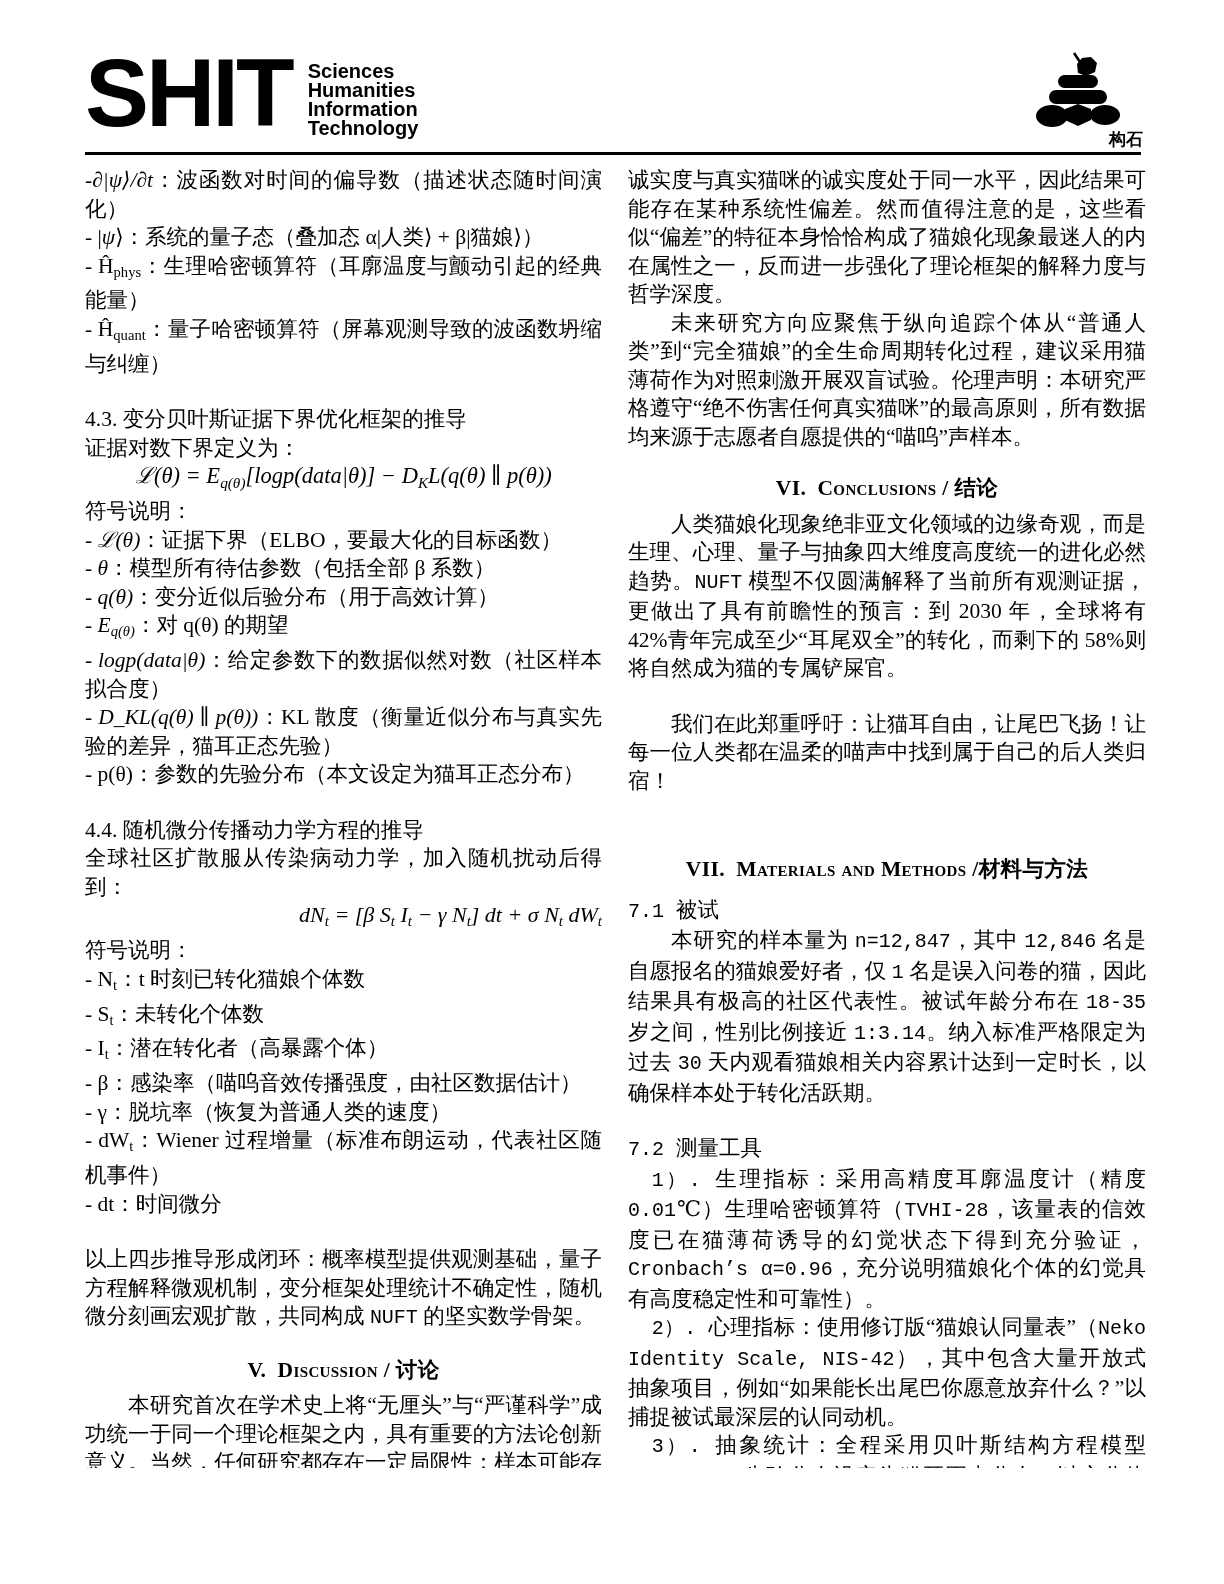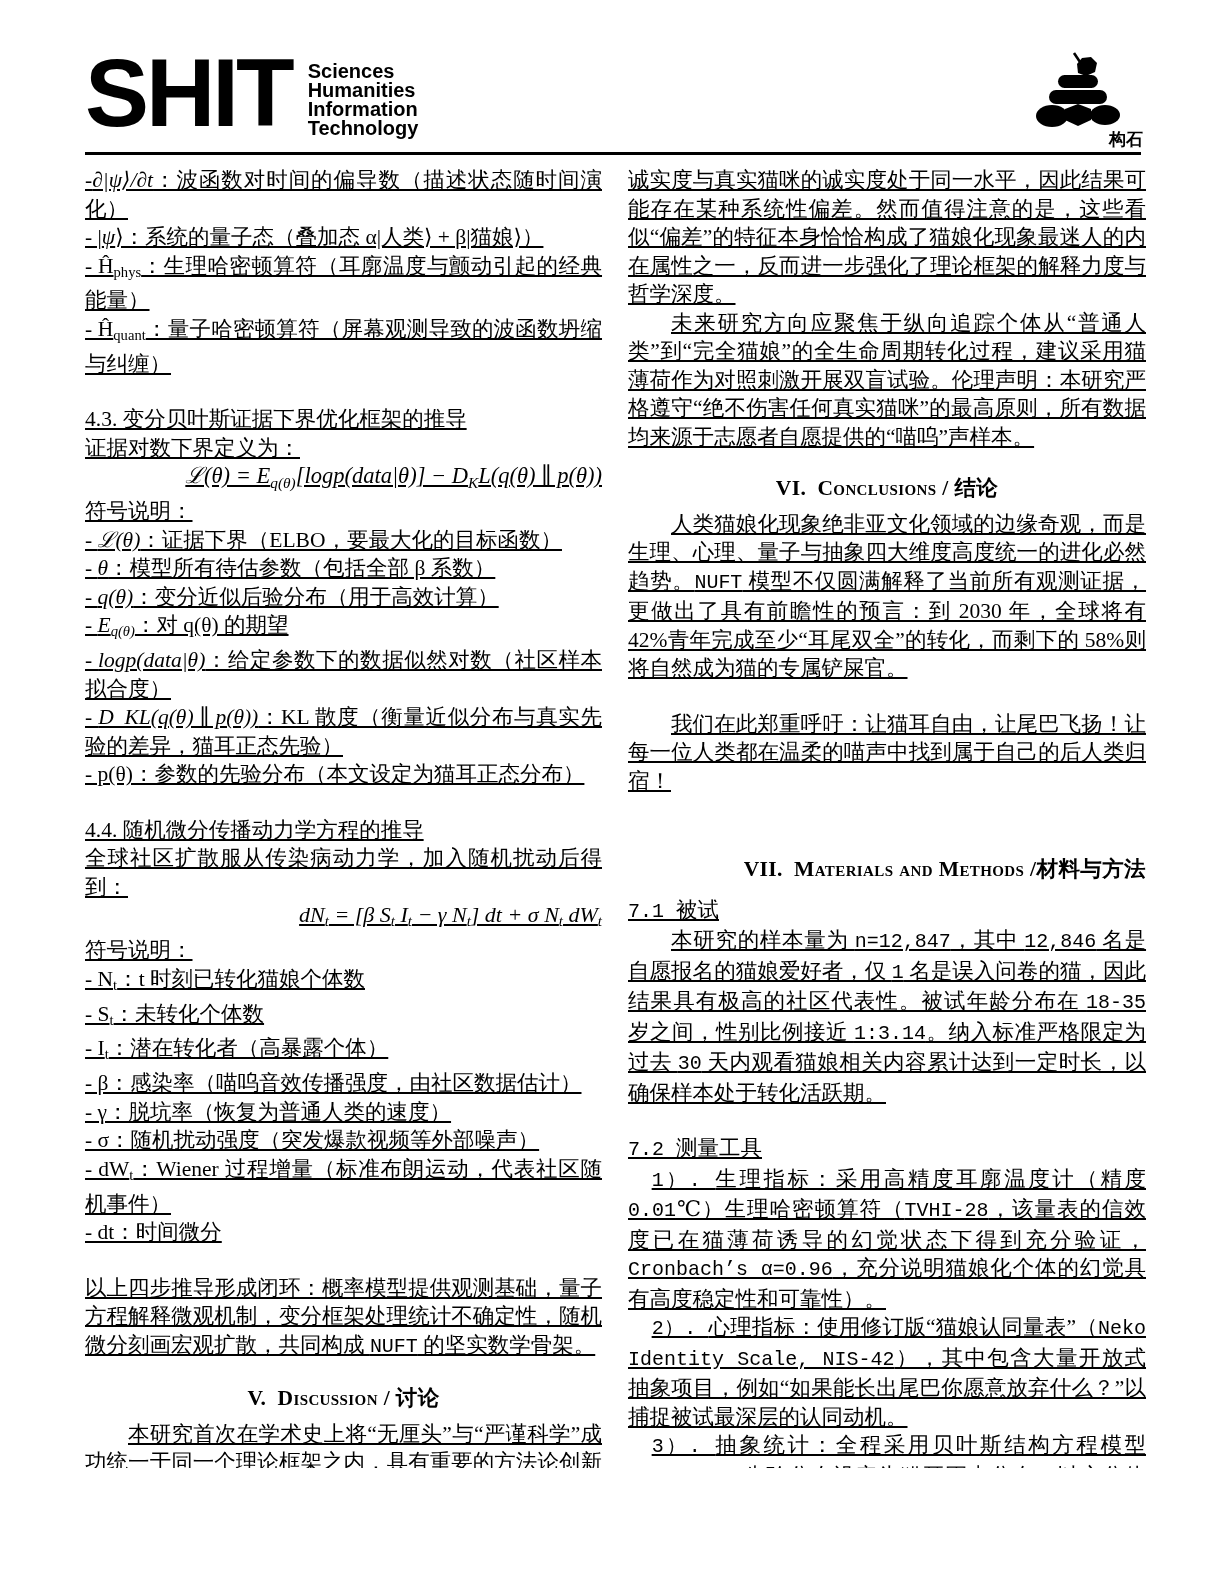--- a/index.html
+++ b/index.html
@@ -27,31 +27,31 @@
   .pub-label{
     font-family:"Liberation Sans","DejaVu Sans",sans-serif;
     font-weight:bold;font-size:17px;line-height:18px;margin-top:1px;
   }
   .rule{position:absolute;left:85px;top:152px;width:1056px;border-top:3px solid #000;}
 
   
   .col{position:absolute;top:166px;text-align:justify;}
   .col-left{left:85px;width:517px;}
   .col-right{left:628px;width:518px;}
-  p{margin:0;text-decoration:underline;}
+  p{margin:0;}
   .indent{text-indent:2em;}
   .item-indent{text-indent:1.1em;}
   .mt{margin-top:27px;}
   .mt-sm{margin-top:12px;}
   .sec-head{
     text-align:center;font-variant:small-caps;letter-spacing:0.4px;
     margin:23px 0 7px 0;font-weight:bold;font-size:21.5px;text-indent:0;
   }
-  .sec-head.big-mt{margin-top:60px;text-align:right;}
-  .formula{font-size:22.5px;text-align:right;}
+  .sec-head.big-mt{margin-top:60px;}
+  .formula{font-size:22.5px;text-align:center;}
   .formula-center{font-size:22px;text-align:right;}
 
   
   .seg-i{font-style:italic;}
   .seg-sub{font-size:0.68em;vertical-align:-0.3em;}
   .seg-isub{font-style:italic;font-size:0.68em;vertical-align:-0.3em;}
   .seg-mono{font-family:"Liberation Mono","DejaVu Sans Mono",monospace;font-size:0.93em;}
 </style>
 </head>
 <body>
@@ -104,21 +104,20 @@
 
       <p class="mt">4.4. 随机微分传播动力学方程的推导</p>
       <p>全球社区扩散服从传染病动力学，加入随机扰动后得到：</p>
       <p class="formula-center"><span class="seg-i">dN</span><span class="seg-isub">t</span><span class="seg-i"> = [β S</span><span class="seg-isub">t</span><span class="seg-i"> I</span><span class="seg-isub">t</span><span class="seg-i"> − γ N</span><span class="seg-isub">t</span><span class="seg-i">] dt + σ N</span><span class="seg-isub">t</span><span class="seg-i"> dW</span><span class="seg-isub">t</span></p>
       <p>符号说明：</p>
       <p><span>- N</span><span class="seg-sub">t</span><span>：t 时刻已转化猫娘个体数</span></p>
       <p><span>- S</span><span class="seg-sub">t</span><span>：未转化个体数</span></p>
       <p><span>- I</span><span class="seg-sub">t</span><span>：潜在转化者（高暴露个体）</span></p>
       <p><span>- β：感染率（喵呜音效传播强度，由社区数据估计）</span></p>
       <p><span>- γ：脱坑率（恢复为普通人类的速度）</span></p>
-      <p><span>- σ：随机扰动强度（突发爆款视频等外部噪声）</span></p>
       <p><span>- dW</span><span class="seg-sub">t</span><span>：Wiener 过程增量（标准布朗运动，代表社区随机事件）</span></p>
       <p><span>- dt：时间微分</span></p>
 
       <p class="mt"><span>以上四步推导形成闭环：概率模型提供观测基础，量子方程解释微观机制，变分框架处理统计不确定性，随机微分刻画宏观扩散，共同构成 </span><span class="seg-mono">NUFT</span><span> 的坚实数学骨架。</span></p>
 
       <h2 class="sec-head">V. Discussion / 讨论</h2>
       <p class="indent">本研究首次在学术史上将“无厘头”与“严谨科学”成功统一于同一个理论框架之内，具有重要的方法论创新意义。当然，任何研究都存在一定局限性：样本可能存在一定的自选择偏差（即只有已经处于半猫娘化状态的个体更愿意参与问卷）。此外，本研究的最大局限性在于，所有数据均由猫娘化个体自报，而猫娘化个体的</p>
     </section>
 
     <section class="col col-right">

